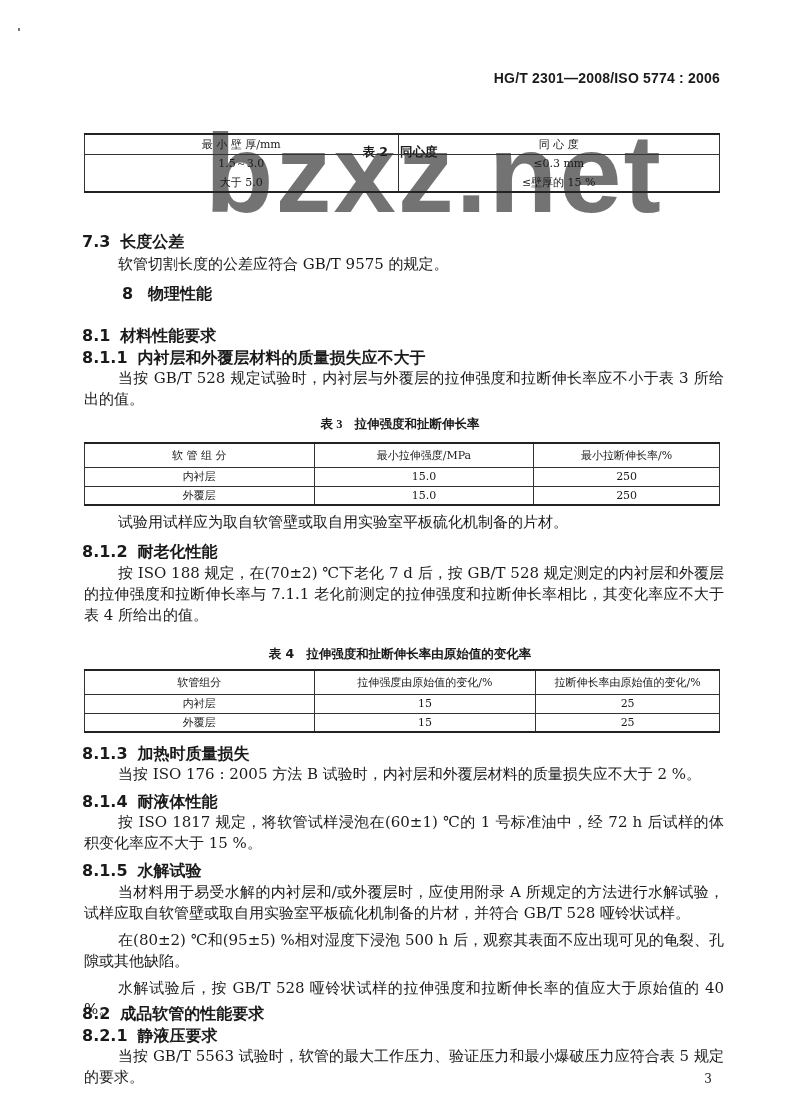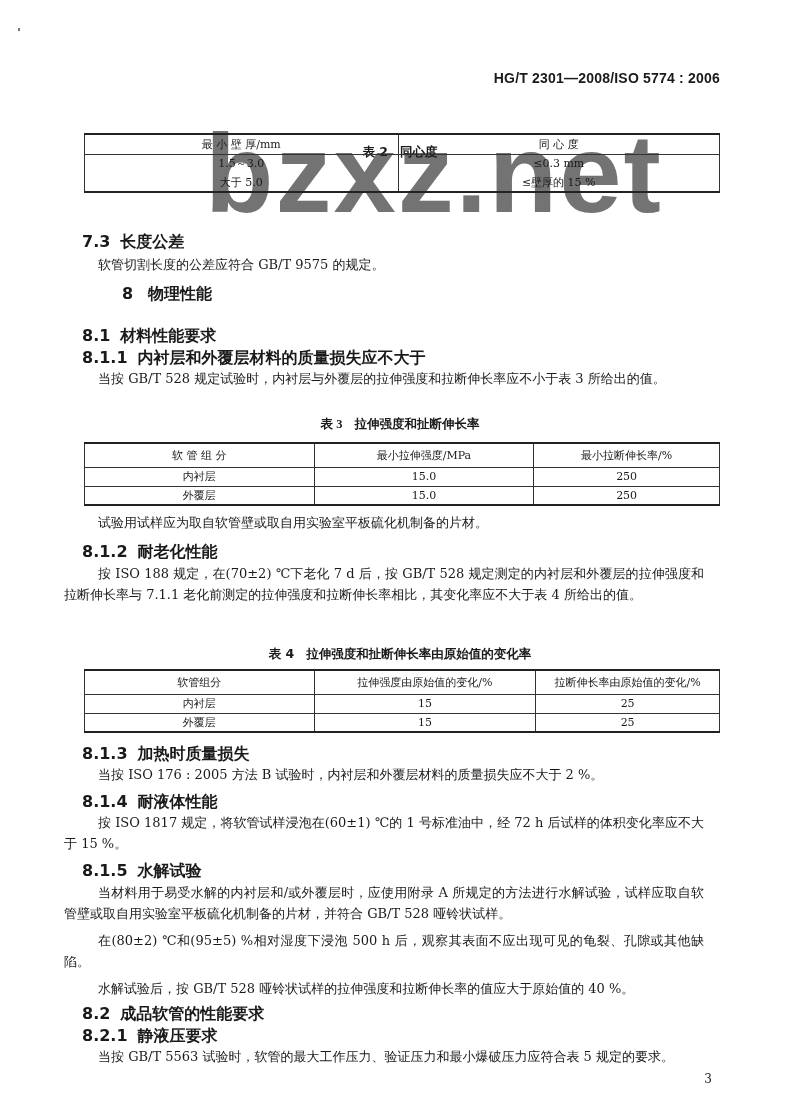--- a/index.html
+++ b/index.html
@@ -27,21 +27,21 @@
   table.doc { border-top: 2px solid #222; border-bottom: 2px solid #222; border-left: 1px solid #333; border-right: 1px solid #333; }
   table.doc thead th { border-bottom: 1px solid #333; }
   table.doc tbody.ruled td { border-top: 1px solid #333; }
   .heading {
     left: 82px; font-family: "DejaVu Sans", sans-serif; font-weight: bold; font-size: 16px;
   }
   .heading .sec { display: inline-block; min-width: 34px; margin-right: 10px; }
   .heading.l1 .sec { min-width: 16px; }
   .heading.l2 .sec { min-width: 22px; }
   .para {
-    left: 64px; width: 640px; font-size: 13px; line-height: 21px; text-indent: 34px;
+    left: 84px; width: 640px; font-size: 15px; line-height: 21px; text-indent: 34px;
     text-align: justify;
   }
   .watermark {
     left: 205px; top: 118px; font-family: "Liberation Sans", "DejaVu Sans", sans-serif;
     font-weight: bold; font-size: 112px; color: #737373; letter-spacing: 2px; z-index: 0;
     line-height: 1;
   }
   .content { position: relative; z-index: 1; }
   .page-num { right: 88px; top: 1072px; font-size: 12px; }
   .speck { left: 18px; top: 28px; width: 2px; height: 3px; background: #777; }

